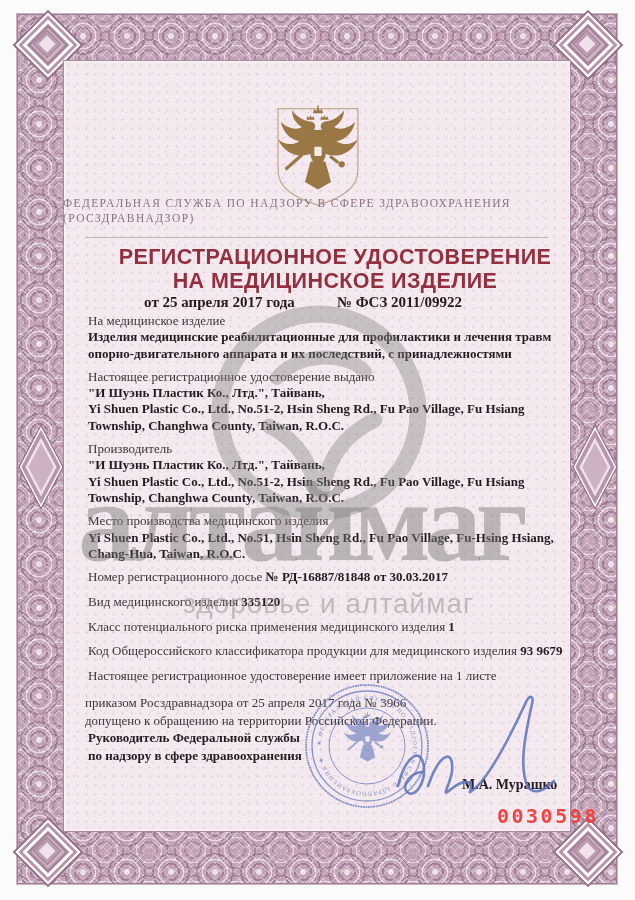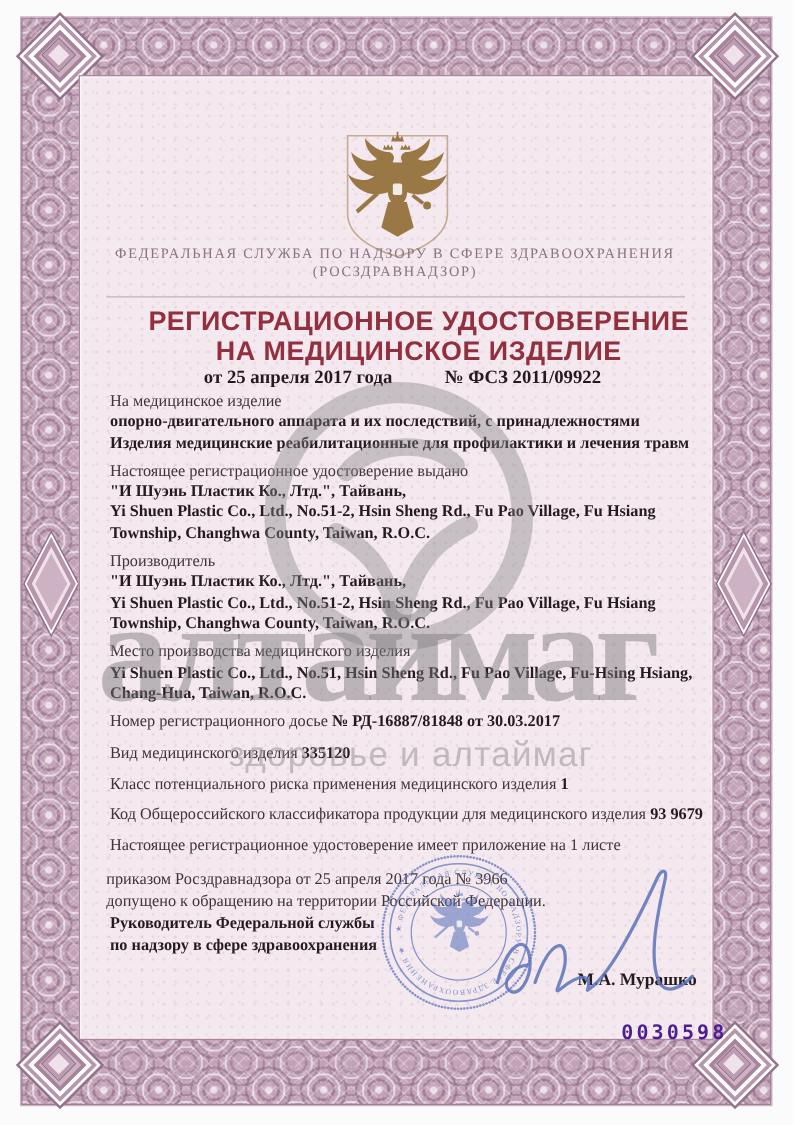--- a/index.html
+++ b/index.html
@@ -46,31 +46,31 @@
   .medal{position:absolute;width:40px;height:100px;}
   .medal .m1{
     position:absolute;left:6px;top:32px;width:28px;height:28px;
     transform:scaleY(1.9) rotate(45deg);
     background:#cdb2c4;border:1px solid #fff;box-shadow:0 0 0 1px #93708a, inset 0 0 0 3px #b795aa, inset 0 0 0 5px #f0e2ea;
   }
   .medal.left{left:20px;top:420px}.medal.right{left:574px;top:420px}
   
   .emblem{position:absolute;left:270px;top:104px;width:96px;height:104px;color:#9a7846;}
   .authority{
-    position:absolute;left:63px;top:196px;width:506px;text-align:center;
+    position:absolute;left:63px;top:196px;width:506px;text-align:left;
     color:#8a7280;font-size:11.5px;letter-spacing:1.4px;line-height:15px;white-space:nowrap;
   }
   .divider{position:absolute;left:85px;top:237px;width:463px;height:1px;background:#c3b2b9;}
   .cert-title{
     position:absolute;left:63px;top:245px;width:506px;text-align:center;
     font-family:"Liberation Sans",sans-serif;font-weight:bold;
     color:#93303f;font-size:21.5px;line-height:24px;letter-spacing:.4px;white-space:nowrap;padding-left:19px;
   }
   .date-row{
-    position:absolute;left:69px;top:294px;width:506px;text-align:center;
+    position:absolute;left:50px;top:294px;width:506px;text-align:center;
     font-weight:bold;font-size:15px;color:#27191d;white-space:nowrap;
   }
   .date-row .num{margin-left:42px;}
   
   .body-text{
     position:absolute;left:88px;top:313px;width:480px;
     font-size:13px;line-height:16.3px;color:#3f3439;
   }
   .body-text div{white-space:nowrap;}
   .para{margin:0 0 7px 0;}
@@ -85,21 +85,21 @@
   .footer-text .b{padding-left:3px;}
   .signer-name{
     position:absolute;left:462px;top:777px;width:110px;text-align:left;
     font-weight:bold;font-size:14px;color:#241b20;white-space:nowrap;
   }
   .stamp{position:absolute;left:302px;top:681px;width:130px;height:130px;color:#5c73bb;opacity:.72;}
   .signature{position:absolute;left:386px;top:686px;width:176px;height:132px;color:#5c73bb;opacity:.85;}
   .serial{
     position:absolute;left:497px;top:804px;
     font-family:"DejaVu Sans Mono",monospace;font-weight:bold;
-    font-size:16px;letter-spacing:2.5px;color:#4c1d95;margin-top:12px;
+    font-size:20px;letter-spacing:2.5px;color:#ef4444;
   }
   
   .wm-circle{position:absolute;left:198px;top:294px;width:242px;height:242px;opacity:.40;pointer-events:none;}
   .wm-brand{
     position:absolute;left:78px;top:464px;width:520px;pointer-events:none;
     font-family:Liberation Serif, serif;font-weight:bold;
     font-size:115px;line-height:1;letter-spacing:-6px;color:rgba(122,122,122,.48);
     white-space:nowrap;
   }
   .wm-tagline{
@@ -171,22 +171,22 @@
     <div>РЕГИСТРАЦИОННОЕ УДОСТОВЕРЕНИЕ</div>
     <div>НА МЕДИЦИНСКОЕ ИЗДЕЛИЕ</div>
   </div>
   <div class="date-row">
     <span>от  25 апреля 2017 года</span><span class="num">№  ФСЗ 2011/09922</span>
   </div>
 
   <div class="body-text">
     <div class="para">
       <div>На медицинское изделие</div>
+      <div class="b">Изделия медицинские реабилитационные для профилактики и лечения травм</div>
       <div class="b">опорно-двигательного аппарата и их последствий, с принадлежностями</div>
-      <div class="b">Изделия медицинские реабилитационные для профилактики и лечения травм</div>
     </div>
     <div class="para">
       <div>Настоящее регистрационное удостоверение выдано</div>
       <div class="b">"И Шуэнь Пластик Ко., Лтд.", Тайвань,</div>
       <div class="b">Yi Shuen Plastic Co., Ltd., No.51-2, Hsin Sheng Rd., Fu Pao Village, Fu Hsiang</div>
       <div class="b">Township, Changhwa County, Taiwan, R.O.C.</div>
     </div>
     <div class="para">
       <div>Производитель</div>
       <div class="b">"И Шуэнь Пластик Ко., Лтд.", Тайвань,</div>

